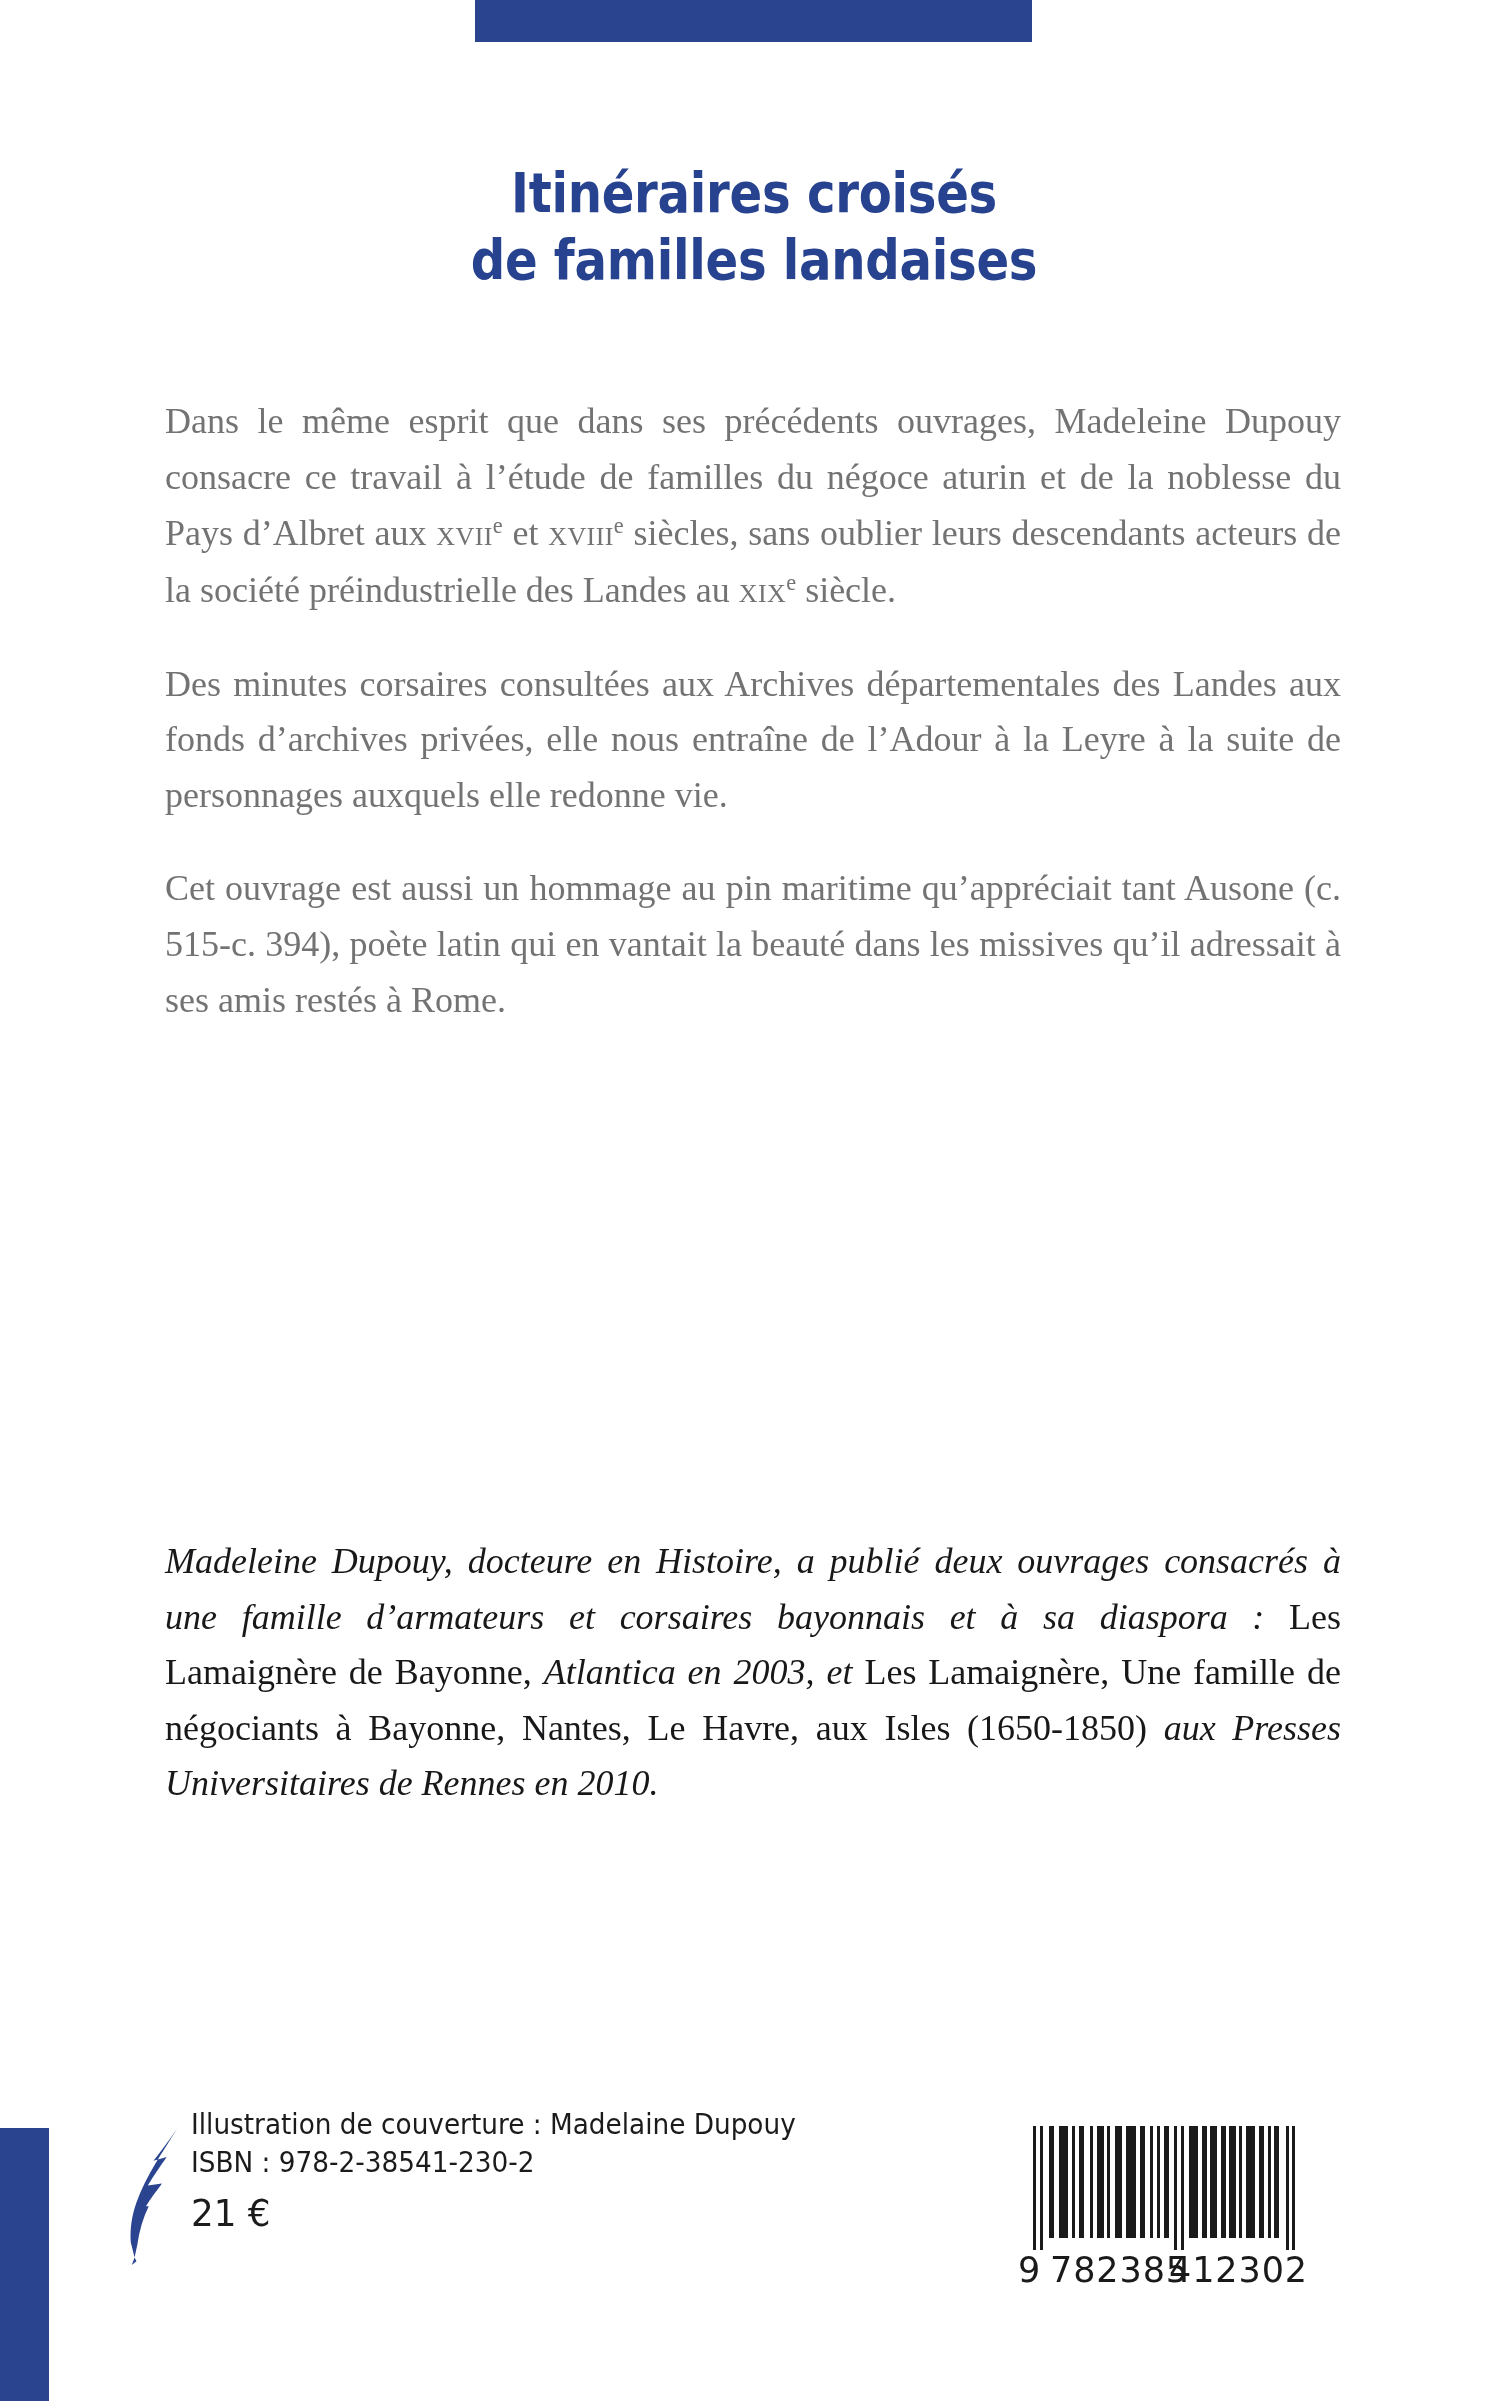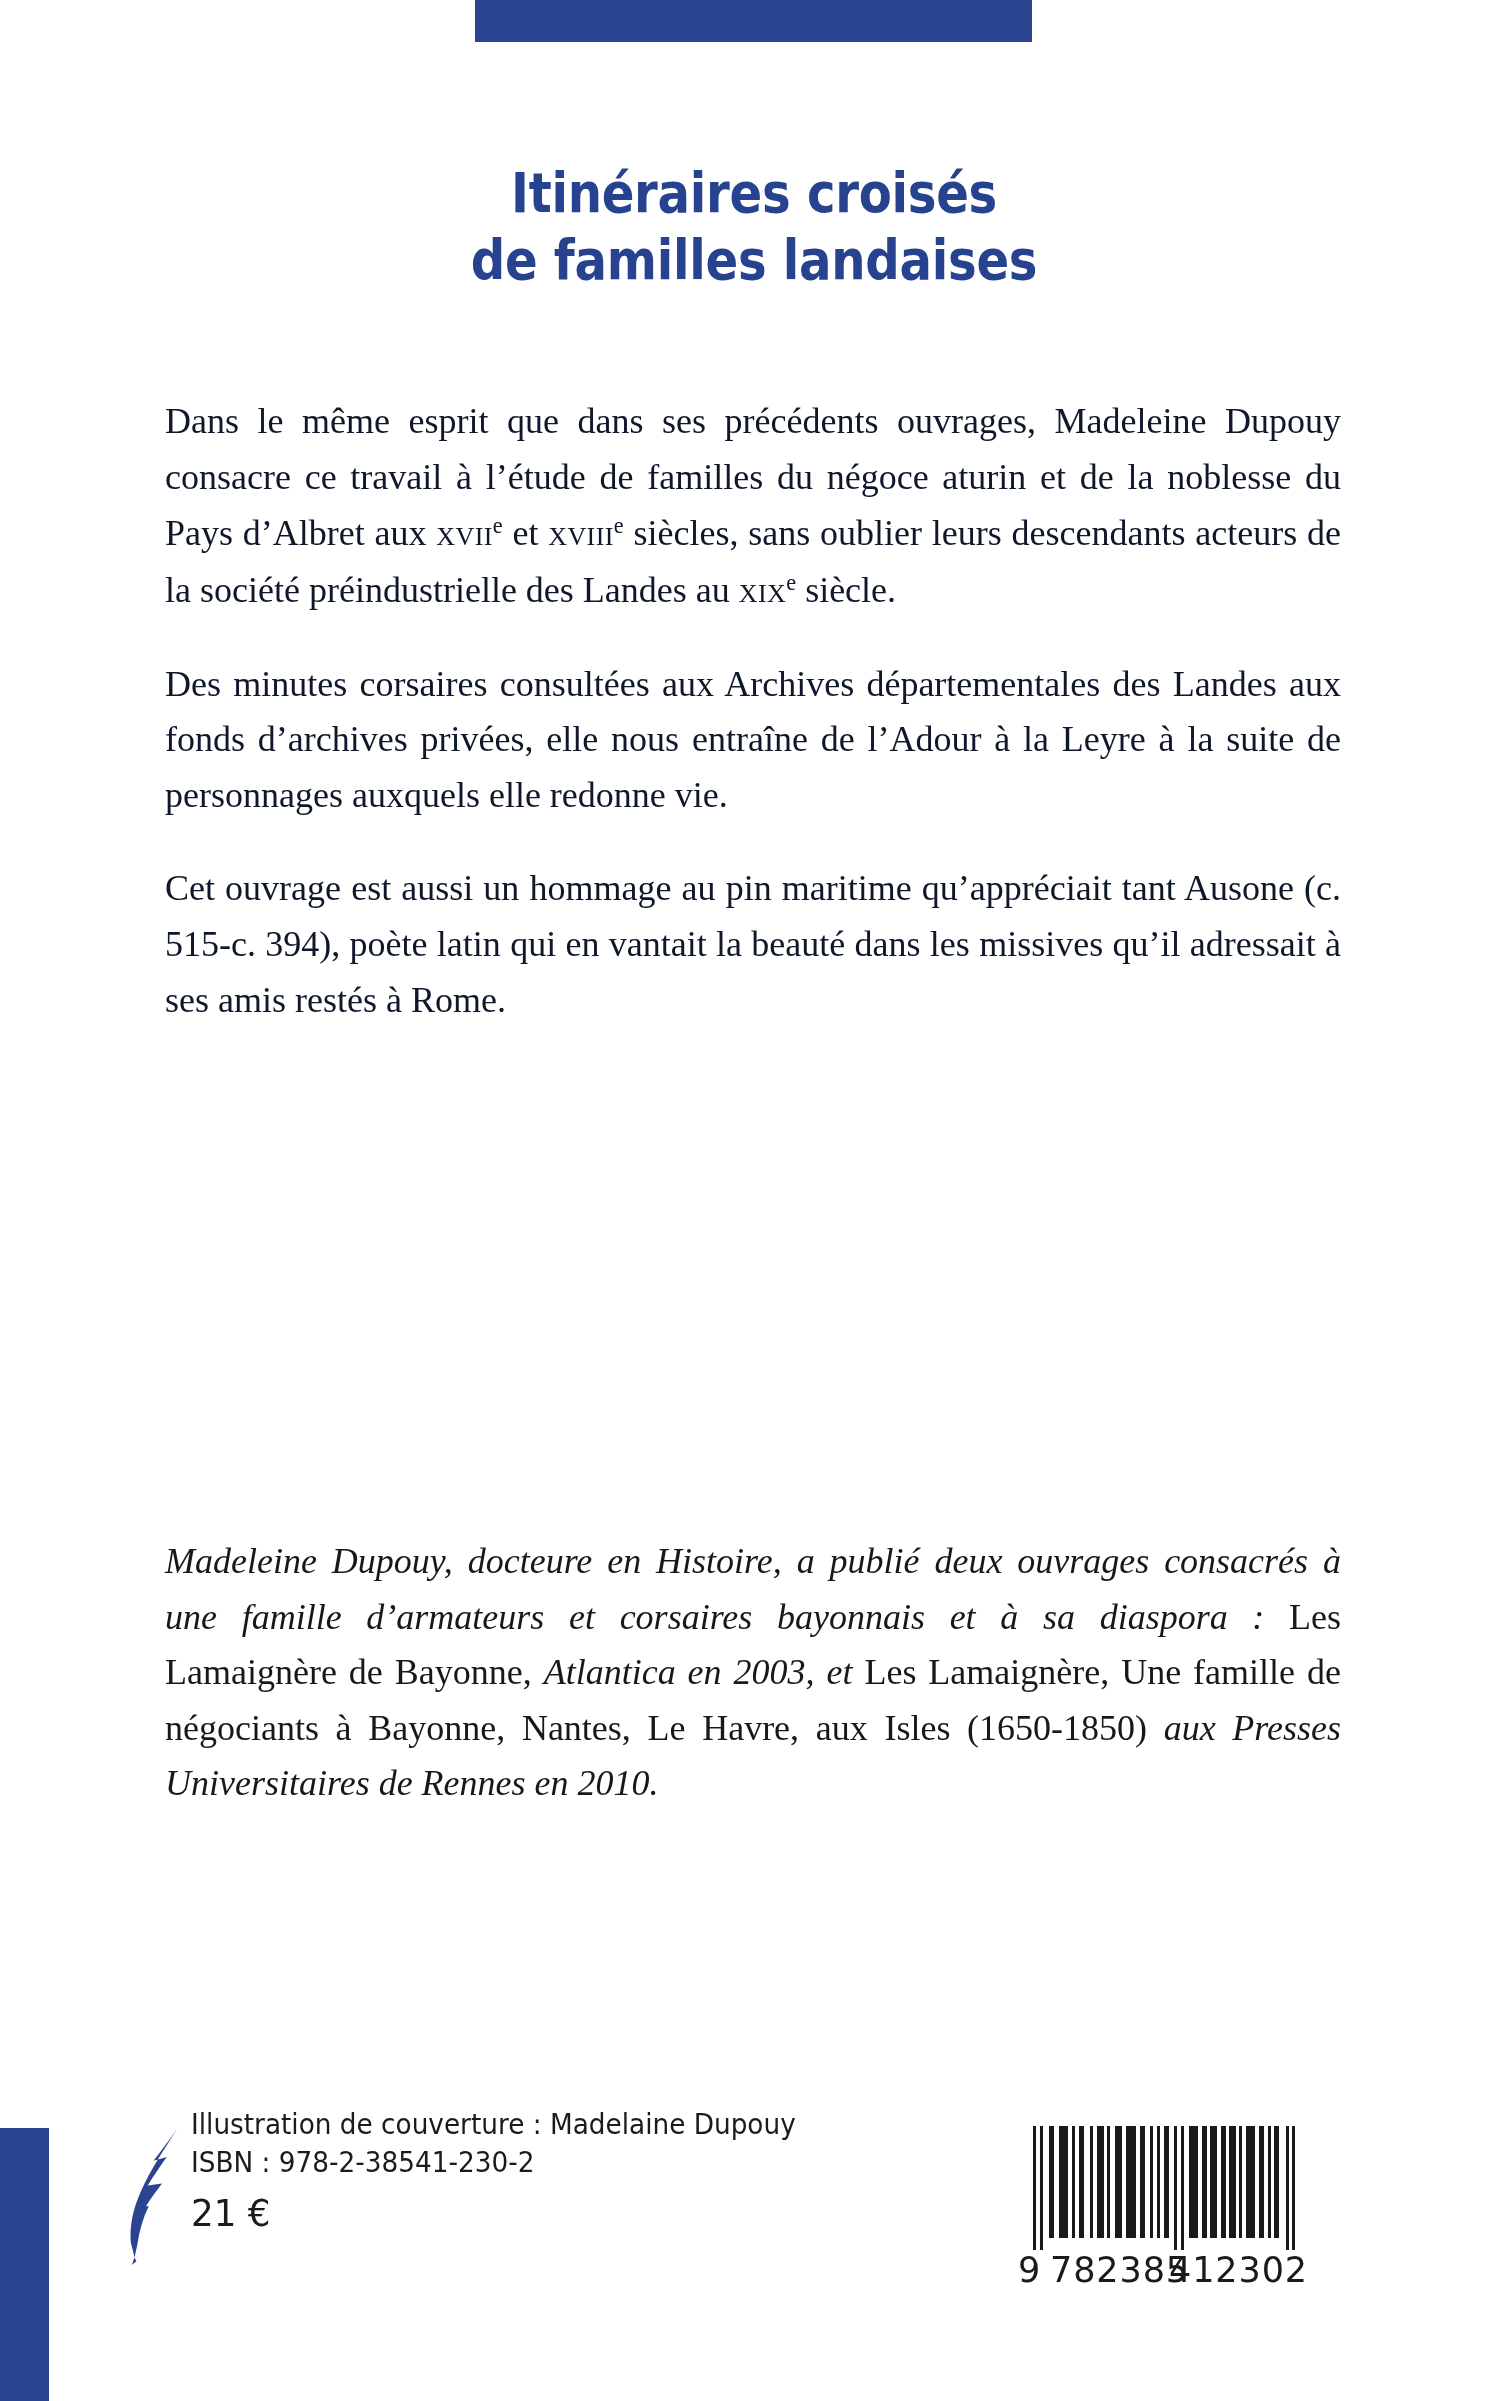--- a/index.html
+++ b/index.html
@@ -45,21 +45,21 @@
     transform-origin: 50% 0;
   }
   #title-block .tline { display: block; white-space: nowrap; }
 
   
   #body-copy {
     position: absolute;
     left: 165px;
     top: 394px;
     width: 1176px;
-    color: #0f172a;
+    color: #737373;
     font-size: 36px;
     line-height: 1.545;
   }
 
   #body-copy p {
     margin: 0 0 38px 0;
     text-align: justify;
     text-justify: inter-word;
     hyphens: none;
   }

